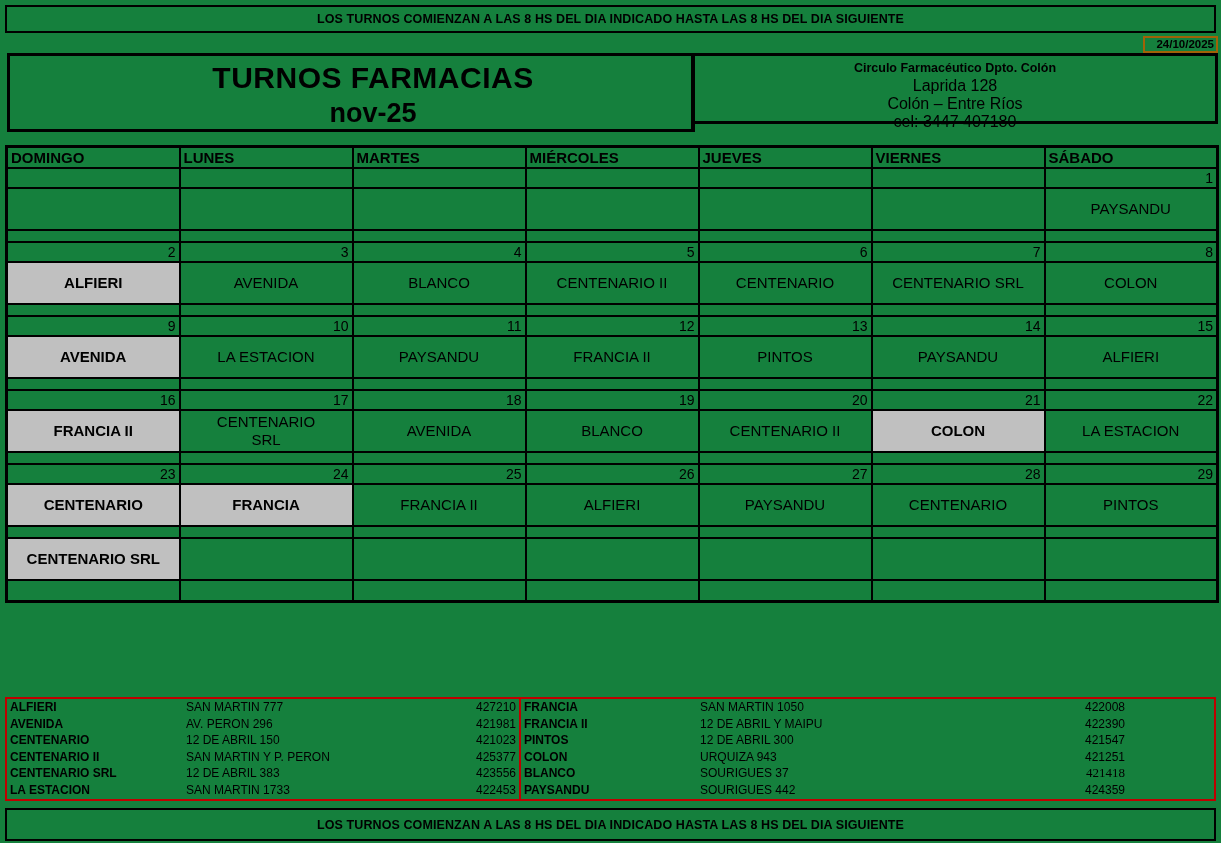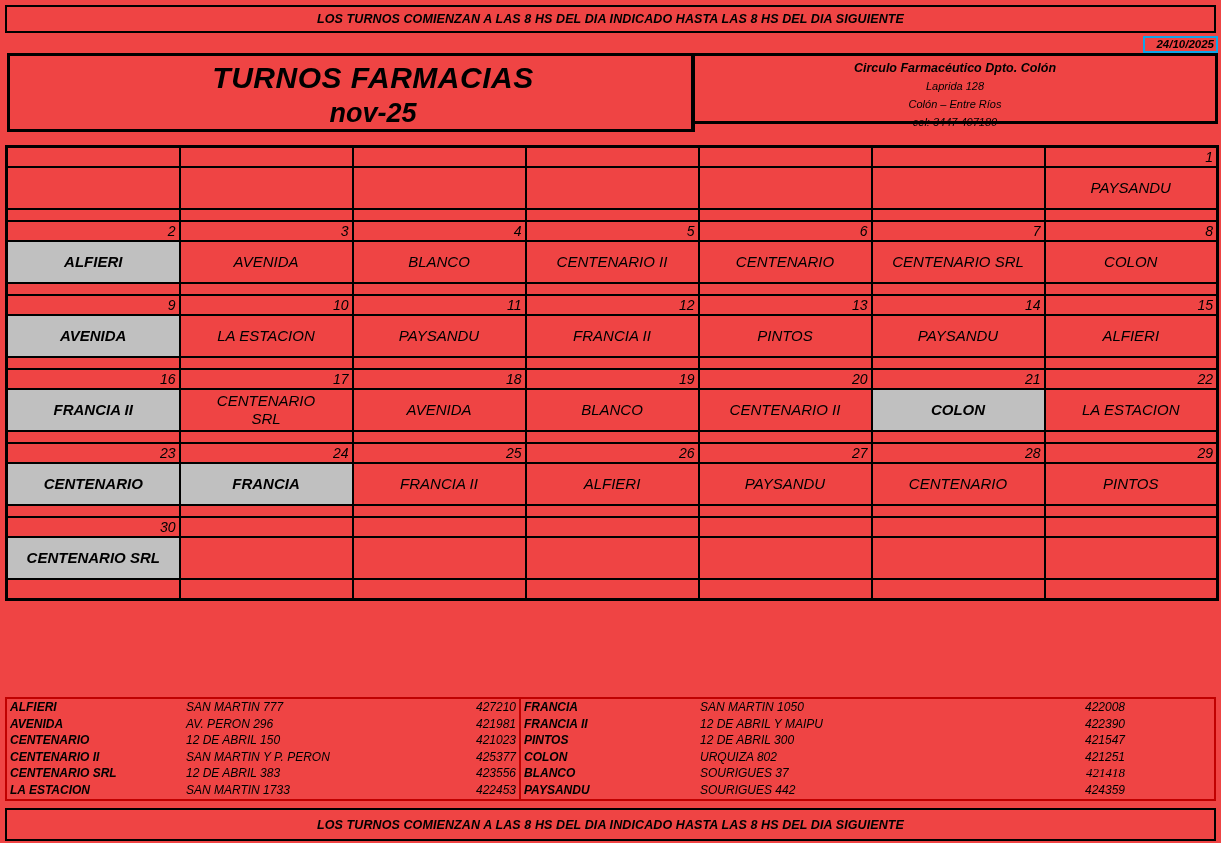--- a/index.html
+++ b/index.html
@@ -1,38 +1,38 @@
 <!DOCTYPE html>
 <html style="--hl-gray: #c0c0c0; --dir-red: #c00000;"><head>
 <meta charset="utf-8">
 <style>
   * { margin:0; padding:0; box-sizing:border-box; }
   html,body { width:1221px; height:843px; background:#fff; color:#000;
               font-family:"Liberation Sans", sans-serif; }
-  .page { position:relative; width:1221px; height:843px; overflow:hidden; background:#ef4444;font-style:italic; }
+  .page { position:relative; width:1221px; height:843px; overflow:hidden; background:#15803d; }
 
   .banner { position:absolute; left:5px; width:1211px; border:2px solid #000;
             display:flex; align-items:center; justify-content:center;
             font-weight:bold; font-size:12.5px; letter-spacing:0.1px; }
   .banner.top { top:5px; height:28px; }
   .banner.bottom { top:808px; height:33px; }
 
   .datebox { position:absolute; top:36px; left:1143px; width:75px; height:17px;
-             border:2px solid #0ea5e9; font-weight:bold; font-size:11.5px;
+             border:2px solid #a16207; font-weight:bold; font-size:11.5px;
              text-align:right; line-height:13px; padding-right:2px; }
 
   .titlebox { position:absolute; top:53px; left:7px; width:688px; height:79px;
               border:3px solid #000; border-right:4px solid #000; text-align:center;padding-left:45px; }
   .titlebox .title { font-size:30px; font-weight:bold; margin-top:5px; letter-spacing:0.5px; }
   .titlebox .subtitle { font-size:27px; font-weight:bold; margin-top:3px; }
 
   .infobox { position:absolute; top:53px; left:695px; width:523px; height:71px;
              border:3px solid #000; border-left:none; text-align:center; padding-top:3px; }
   .infobox .org-name { font-size:12.5px; font-weight:bold; line-height:18px; }
-  .infobox .org-line { font-size:11px; line-height:18px; }
+  .infobox .org-line { font-size:16px; line-height:18px; }
 
   .calendar { position:absolute; top:145px; left:5px; }
   table.cal { border-collapse:collapse; table-layout:fixed; width:1211px;
               border:3px solid #000; }
   table.cal col { width:173px; }
   table.cal th, table.cal td { border:2px solid #000; overflow:hidden; }
   th.day { font-size:15px; font-weight:bold; text-align:left;
            padding:1px 2px 1px 3px; height:19px; }
   td.num { font-size:14px; font-weight:normal; text-align:right;
            padding-right:3px; height:20px; vertical-align:middle; }
@@ -87,20 +87,29 @@
       <colgroup>
           <col>
           <col>
           <col>
           <col>
           <col>
           <col>
           <col>
         </colgroup>
       <tbody>
+          <tr>
+        <th class="day">DOMINGO</th>
+        <th class="day">LUNES</th>
+        <th class="day">MARTES</th>
+        <th class="day">MIÉRCOLES</th>
+        <th class="day">JUEVES</th>
+        <th class="day">VIERNES</th>
+        <th class="day">SÁBADO</th>
+      </tr>
 
       <tr>
         <td class="num"></td>
         <td class="num"></td>
         <td class="num"></td>
         <td class="num"></td>
         <td class="num"></td>
         <td class="num"></td>
         <td class="num">1</td>
       </tr>
@@ -229,29 +238,20 @@
       <tr class="spacer">
         <td></td>
             <td></td>
             <td></td>
             <td></td>
             <td></td>
             <td></td>
             <td></td>
       </tr>
 
-      <tr>
-        <td class="num">30</td>
-        <td class="num"></td>
-        <td class="num"></td>
-        <td class="num"></td>
-        <td class="num"></td>
-        <td class="num"></td>
-        <td class="num"></td>
-      </tr>
       <tr>
         <td class="name hl">CENTENARIO SRL</td>
         <td class="name"></td>
         <td class="name"></td>
         <td class="name"></td>
         <td class="name"></td>
         <td class="name"></td>
         <td class="name"></td>
       </tr>
       <tr class="spacer spacer-last">
@@ -320,21 +320,21 @@
           <td class="fill"></td>
         </tr>
         <tr>
           <td class="dn">PINTOS</td>
           <td class="da">12 DE ABRIL 300</td>
           <td class="dp">421547</td>
           <td class="fill"></td>
         </tr>
         <tr>
           <td class="dn">COLON</td>
-          <td class="da">URQUIZA 802</td>
+          <td class="da">URQUIZA 943</td>
           <td class="dp">421251</td>
           <td class="fill"></td>
         </tr>
         <tr>
           <td class="dn">BLANCO</td>
           <td class="da">SOURIGUES 37</td>
           <td class="dp serif">421418</td>
           <td class="fill"></td>
         </tr>
         <tr>

